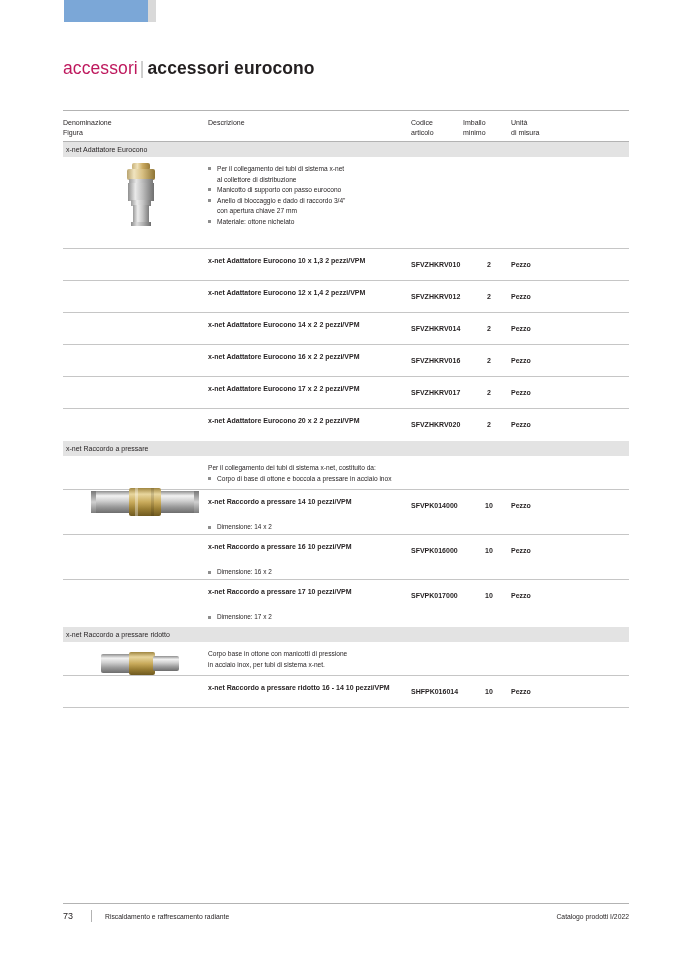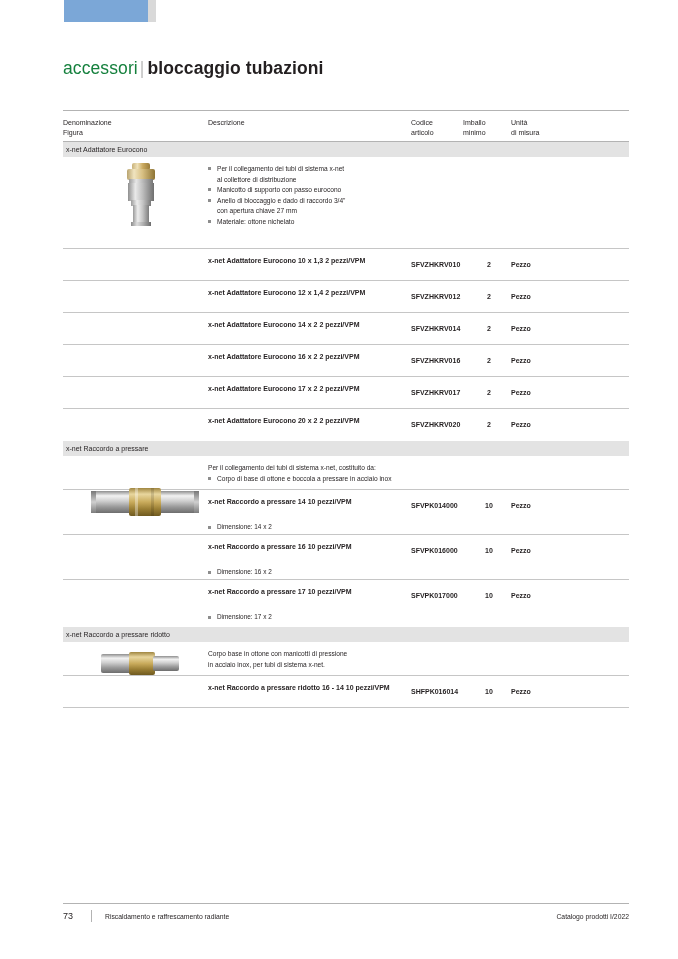--- a/index.html
+++ b/index.html
@@ -38,21 +38,21 @@
 
   
   .page-head {
     position: absolute;
     top: 58px;
     left: 63px;
     font-size: 17.5px;
     letter-spacing: 0.1px;
     white-space: nowrap;
   }
-  .page-head .light { color: #15803d; font-weight: 400; }
+  .page-head .light { color: #be185d; font-weight: 400; }
   .page-head .sep { color: #bdbdbd; font-weight: 300; margin: 0 3px 0 2px; }
   .page-head .bold { color: #231f20; font-weight: bold; }
 
   
   .table {
     position: absolute;
     left: 63px;
     top: 110px;
     width: 566px;
     font-size: 7px;
@@ -264,21 +264,21 @@
 </style>
 </head>
 <body>
 
 <div class="topbar">
   <div class="tab-blue"></div>
   <div class="tab-gray"></div>
 </div>
 
 <div class="page-head">
-  <span class="light">accessori</span><span class="sep">|</span><span class="bold">bloccaggio tubazioni</span>
+  <span class="light">accessori</span><span class="sep">|</span><span class="bold">accessori eurocono</span>
 </div>
 
 <div class="table">
 
   <div class="thead">
     <div class="cell c-den">
       <span>Denominazione</span>
       <span>Figura</span>
     </div>
     <div class="cell c-desc">

